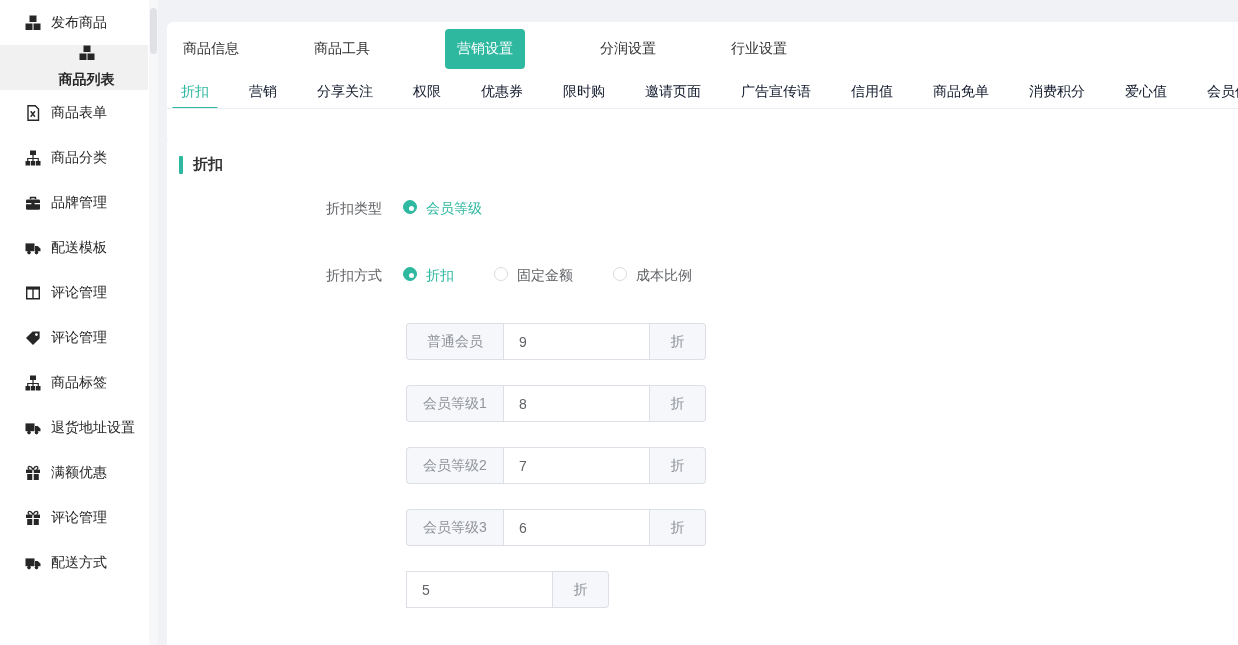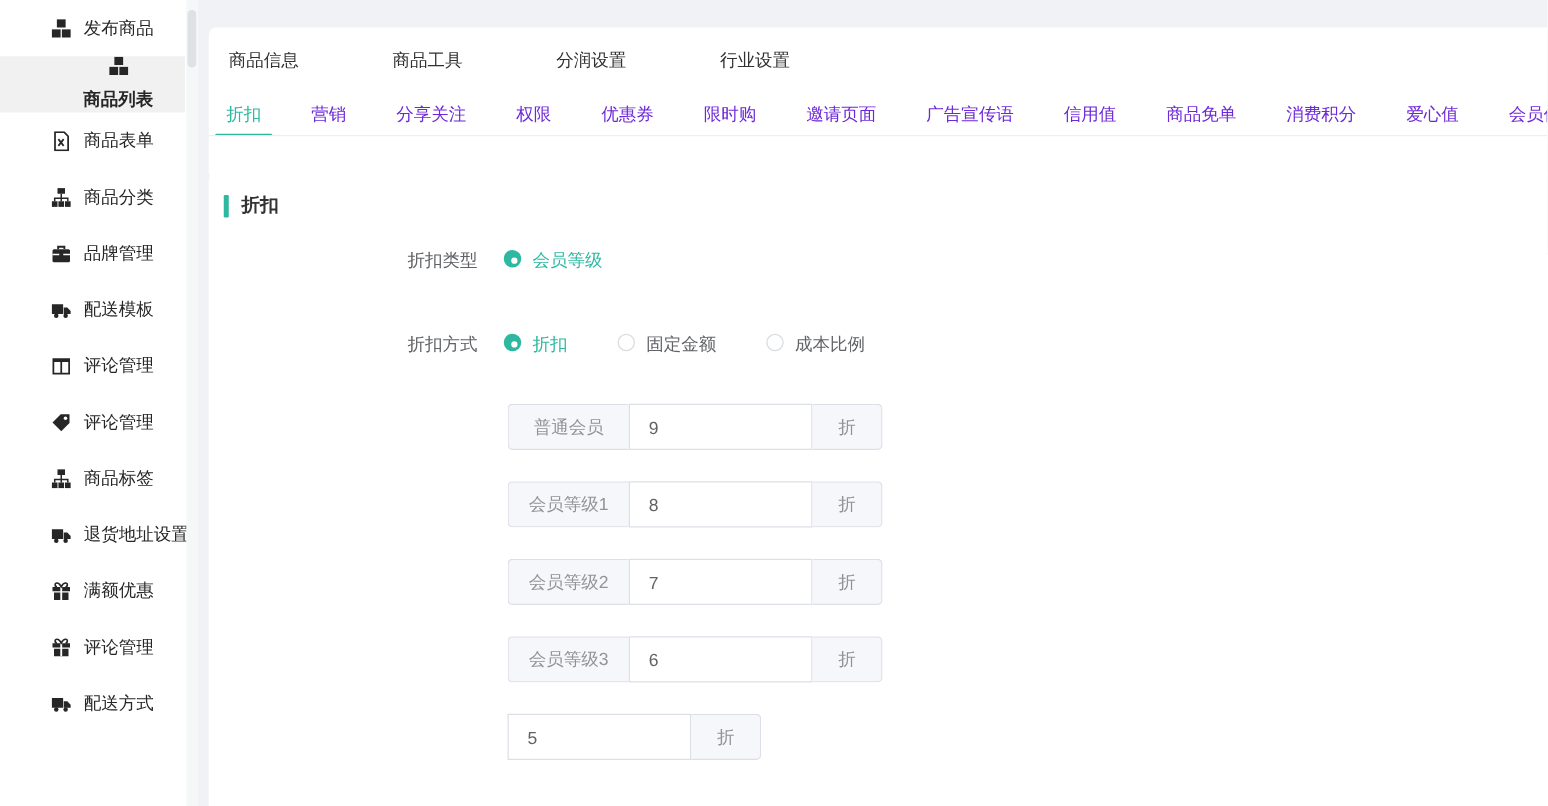--- a/index.html
+++ b/index.html
@@ -14,21 +14,21 @@
   }
 
   
   .sidebar {
     position:absolute; left:0; top:0; bottom:0; width:158px;
     background:#fff; z-index:2;
   }
   .sidebar-menu { width:148px; }
   .sidebar-item {
     height:45px; display:flex; align-items:center;
-    padding-left:41px; gap:10px; cursor:pointer;
+    padding-left:25px; gap:10px; cursor:pointer;
     color:#262626; white-space:nowrap;
   }
   .sidebar-item.active { background:#f1f1f1; font-weight:bold;flex-direction:column; }
   .side-icon { width:16px; height:16px; flex:0 0 16px; color:#262626; display:inline-flex; }
   .side-icon svg { width:16px; height:16px; fill:currentColor; }
   .sidebar-track {
     position:absolute; right:0; top:0; bottom:0; width:9px; background:#f6f7f8;
   }
   .sidebar-thumb {
     position:absolute; right:1px; top:8px; width:7px; height:46px;
@@ -47,21 +47,21 @@
   }
   .tab-primary { cursor:pointer; color:#303133; }
   .tab-primary.active {
     background:var(--accent); color:#fff; padding:11px 12px; border-radius:4px;
   }
   .tabs-secondary {
     height:33px; display:flex; gap:40px; padding-left:14px;
     border-bottom:1px solid #ebeef5; white-space:nowrap; overflow:hidden;
   }
   .tab-secondary {
-    height:33px; line-height:30px; position:relative; cursor:pointer; color:#6d28d9;
+    height:33px; line-height:30px; position:relative; cursor:pointer; color:#0f172a;
   }
   .tab-secondary.active { color:var(--accent); }
   .tab-secondary.active::after {
     content:""; position:absolute; left:-9px; right:-9px; bottom:-1px;
     height:3px; background:var(--accent); border-radius:2px;
   }
 
   .panel-content {
     position:absolute; left:167px; top:138px; right:0; bottom:0;
     background:#fff; border-top-left-radius:6px; overflow:hidden; z-index:1;
@@ -278,20 +278,23 @@
   <div class="tabs-primary">
 
       <div class="tab-primary">
         <span>商品信息</span>
       </div>
 
       <div class="tab-primary">
         <span>商品工具</span>
       </div>
 
+      <div class="tab-primary active">
+        <span>营销设置</span>
+      </div>
 
       <div class="tab-primary">
         <span>分润设置</span>
       </div>
 
       <div class="tab-primary">
         <span>行业设置</span>
       </div>
     </div>
   <div class="tabs-secondary">

